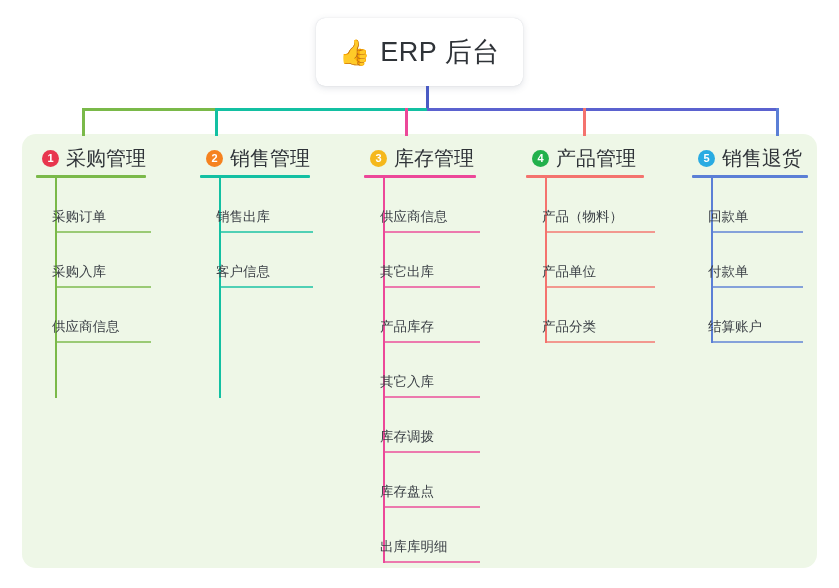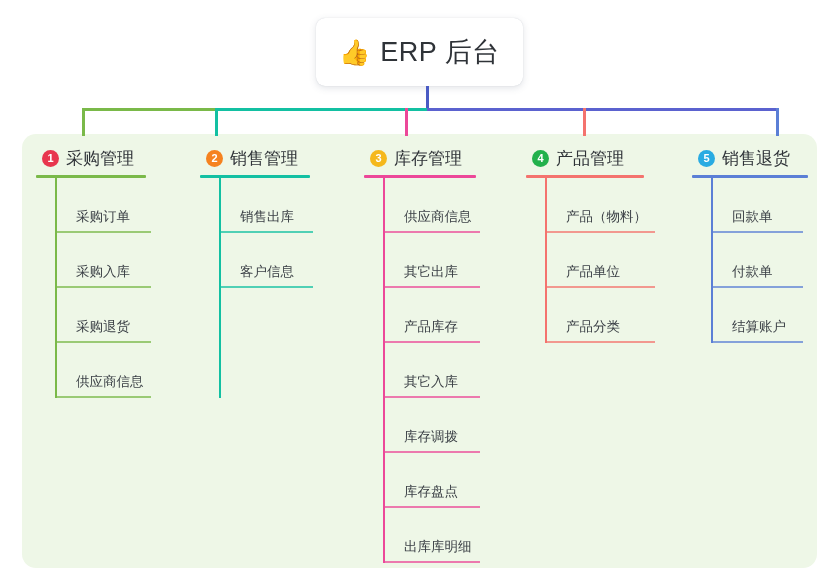--- a/index.html
+++ b/index.html
@@ -81,21 +81,21 @@
     height: 17px;
     border-radius: 50%;
     color: #ffffff;
     font-size: 11px;
     line-height: 17px;
     text-align: center;
     font-weight: bold;
     flex: 0 0 auto;
   }
   .col-title {
-    font-size: 17px;
+    font-size: 20px;
     color: #2f3338;
     white-space: nowrap;
   }
   .col-rule {
     margin-top: 5px;
     height: 3px;
     border-radius: 1px;
   }
   .children {
     position: relative;
@@ -106,21 +106,21 @@
     left: 19px;
     top: 0;
     width: 2px;
   }
   .child {
     position: relative;
     height: 55px;
   }
   .child-label {
     position: absolute;
-    left: 40px;
+    left: 16px;
     bottom: 7px;
     font-size: 13.5px;
     color: #3a3f45;
     white-space: nowrap;
   }
   .child-rule {
     position: absolute;
     left: 19px;
     bottom: 0;
     height: 2px;
@@ -162,24 +162,20 @@
           <div class="stem" style="background: rgb(122, 185, 73); height: 220px;"></div>
           <div class="child">
             <div class="child-label">采购订单</div>
             <div class="child-rule" style="width: 96px; background: rgb(122, 185, 73); opacity: 0.72;"></div>
           </div>
           <div class="child">
             <div class="child-label">采购入库</div>
             <div class="child-rule" style="width: 96px; background: rgb(122, 185, 73); opacity: 0.72;"></div>
           </div>
           <div class="child">
-            <div class="child-label">采购退货</div>
-            <div class="child-rule" style="width: 96px; background: rgb(122, 185, 73); opacity: 0.72;"></div>
-          </div>
-          <div class="child">
             <div class="child-label">供应商信息</div>
             <div class="child-rule" style="width: 96px; background: rgb(122, 185, 73); opacity: 0.72;"></div>
           </div>
         </div>
       </div>
       <div class="column" style="left: 200px;">
         <div class="col-head">
           <div class="badge" style="background: rgb(245, 130, 31);">2</div>
           <div class="col-title">销售管理</div>
         </div>

